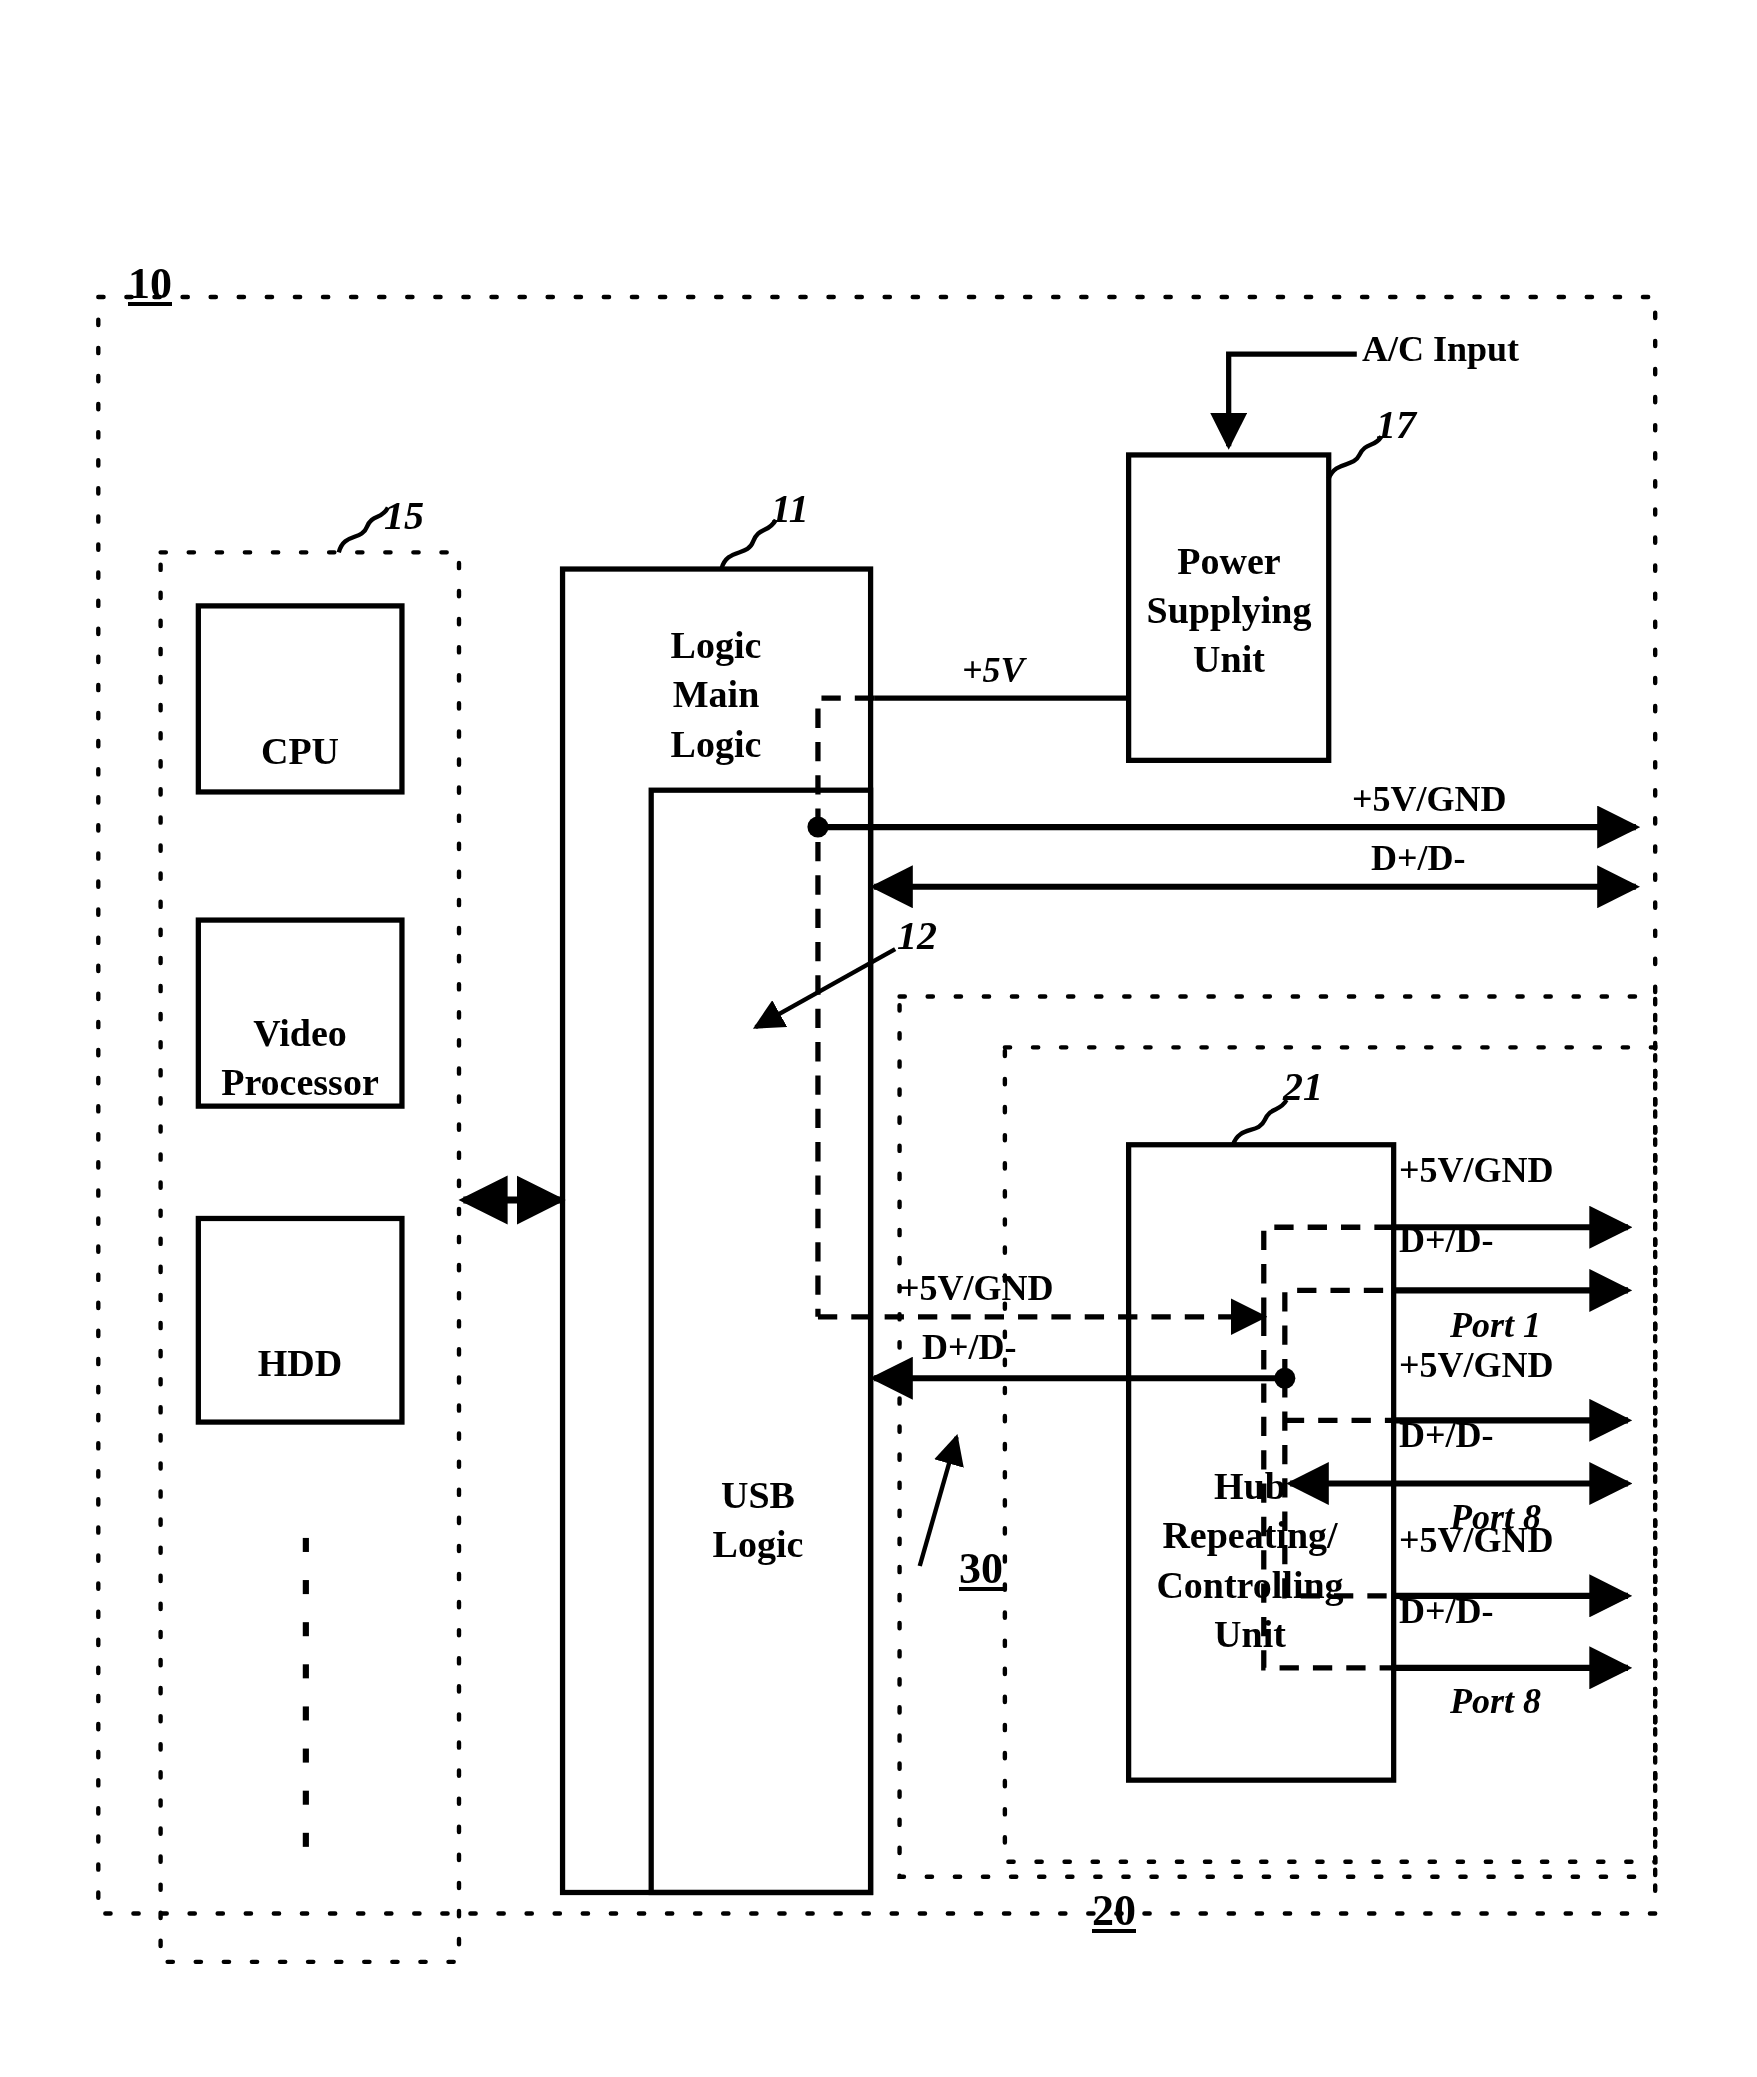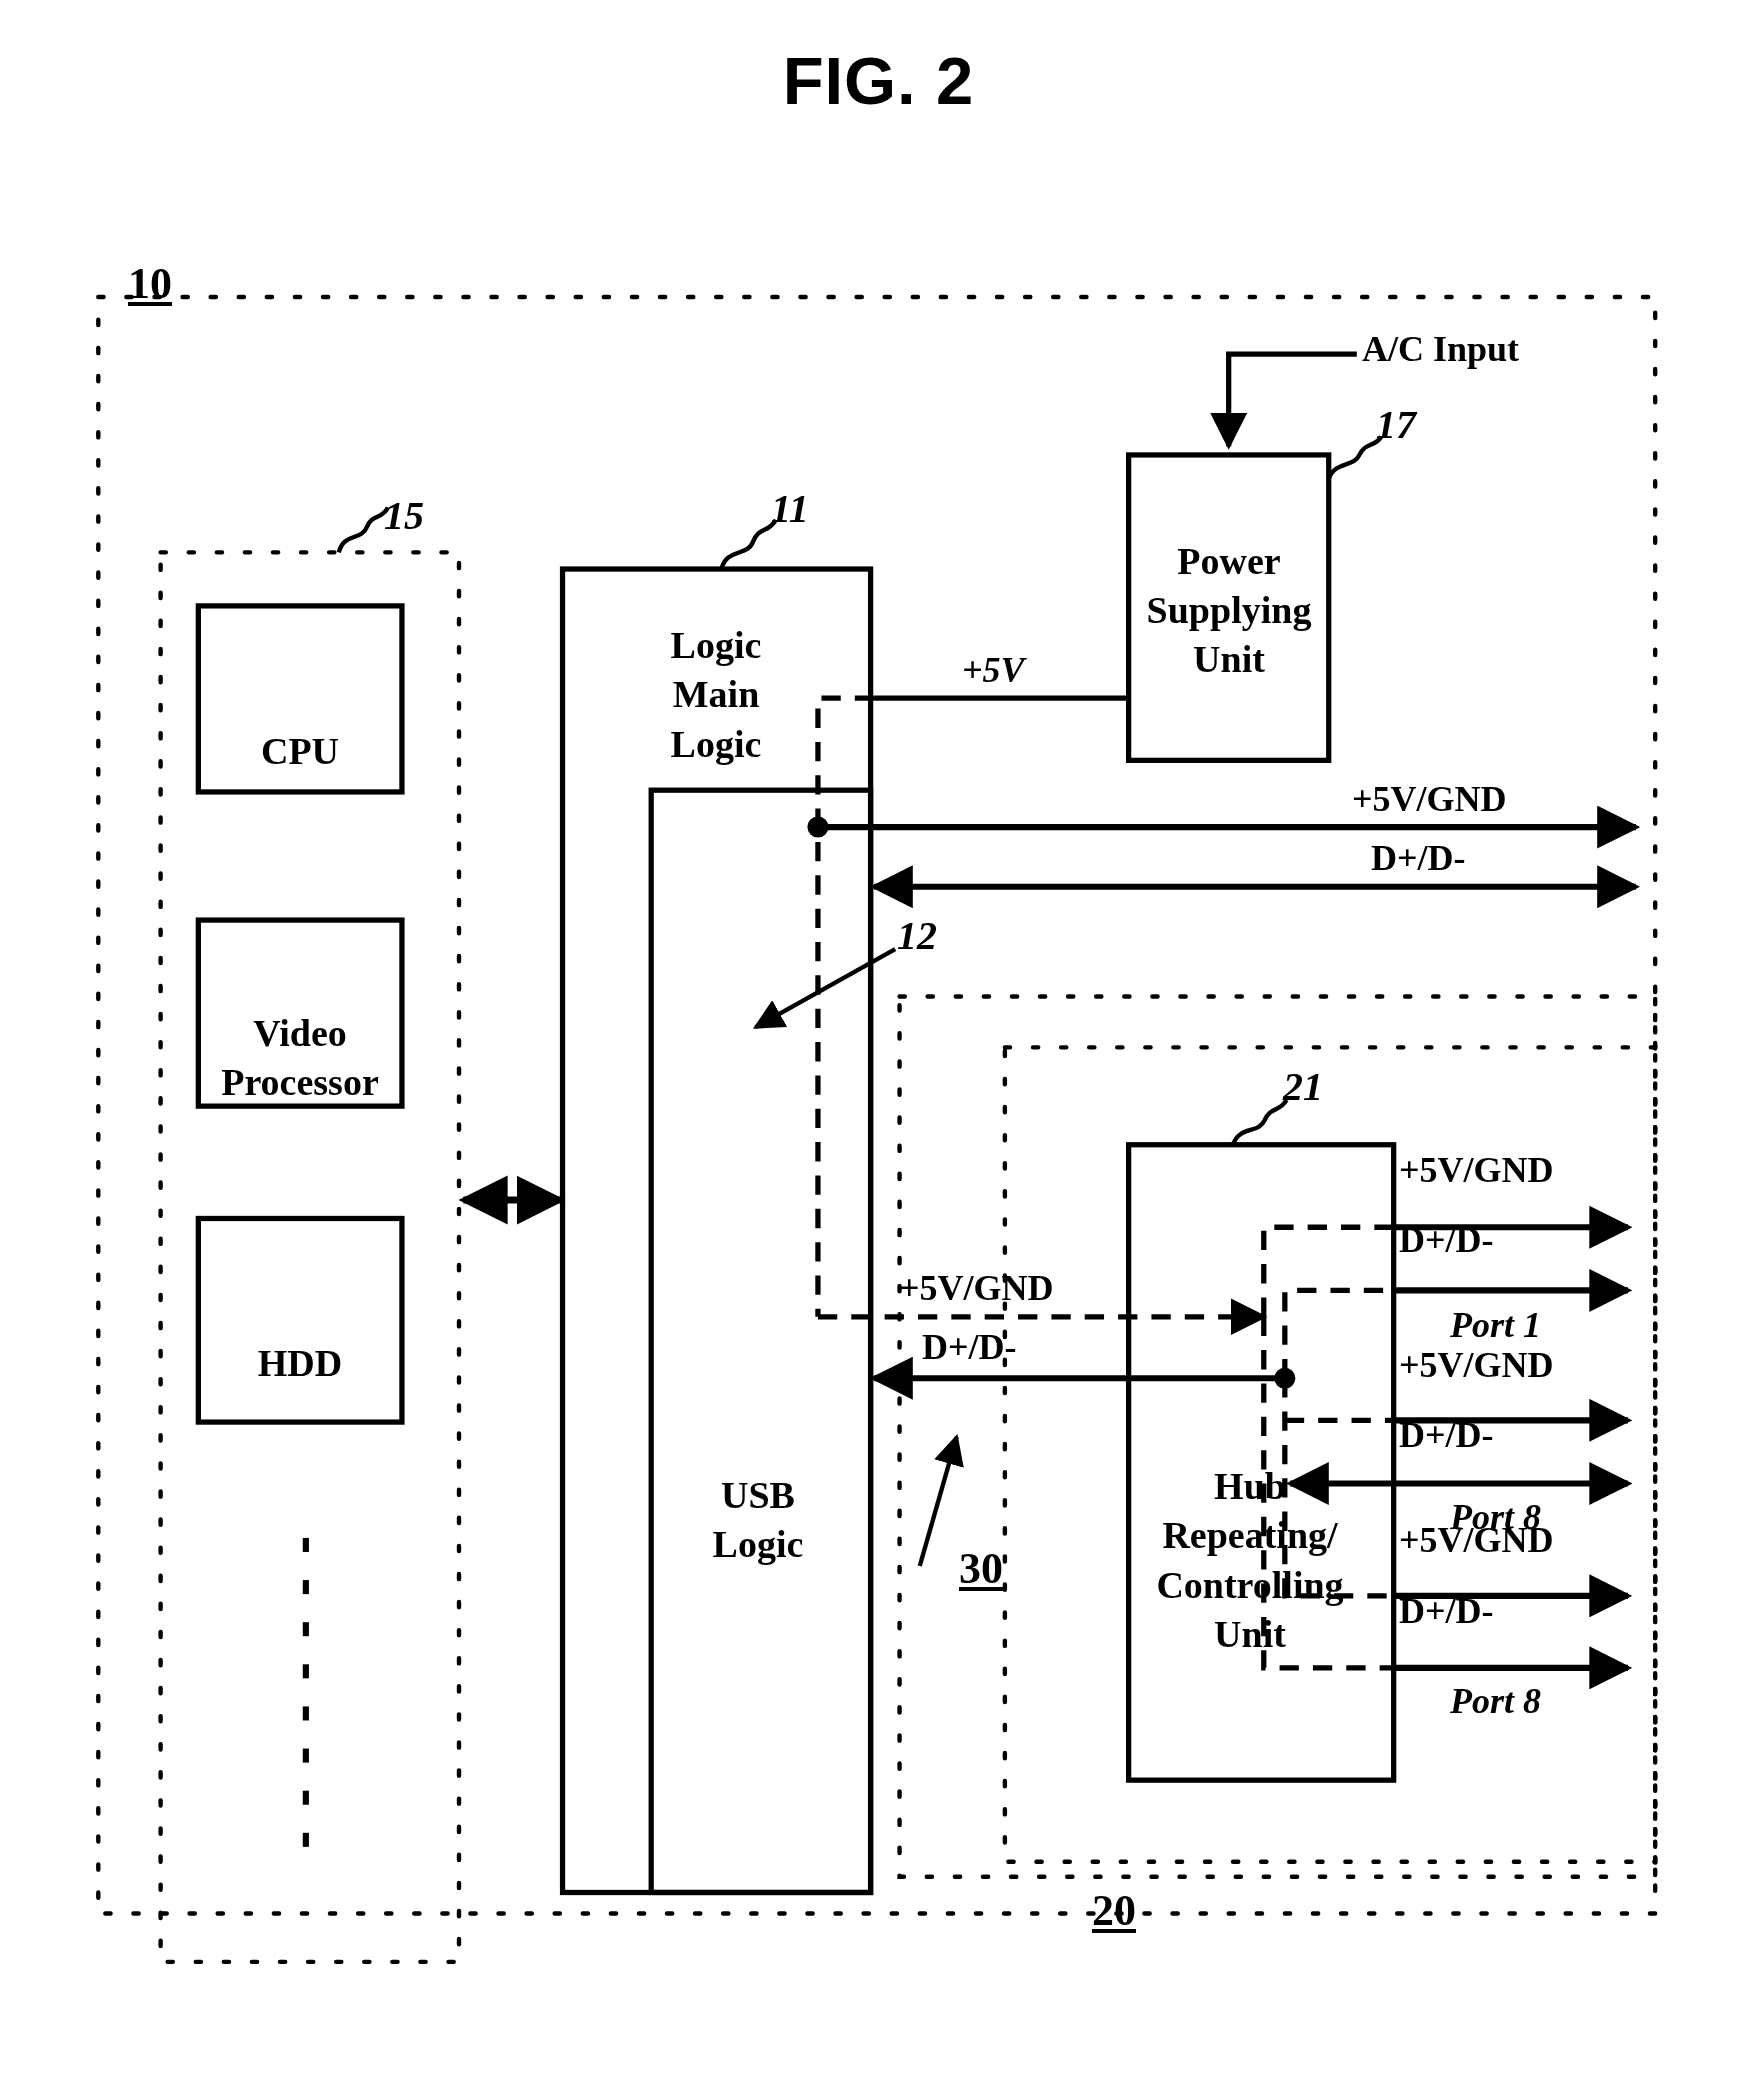--- a/index.html
+++ b/index.html
@@ -73,21 +73,20 @@
   }
   .center-x {
     transform: translateX(-50%);
   }
 </style>
 </head>
 <body>
 
 <div id="figure-root">
 
-  <div class="fig-title">FIG. 2</div>
 
   <svg class="diagram" viewBox="0 0 2002 2367">
     <defs>
       <marker id="arrowR" viewBox="0 0 10 10" refX="9" refY="5" markerWidth="7" markerHeight="7" orient="auto-start-reverse">
         <path d="M 0 0 L 10 5 L 0 10 z" fill="#000"></path>
       </marker>
       <marker id="arrowL" viewBox="0 0 10 10" refX="9" refY="5" markerWidth="7" markerHeight="7" orient="auto-start-reverse">
         <path d="M 0 0 L 10 5 L 0 10 z" fill="#000"></path>
       </marker>
       <marker id="arrowSm" viewBox="0 0 10 10" refX="9" refY="5" markerWidth="6" markerHeight="6" orient="auto-start-reverse">

